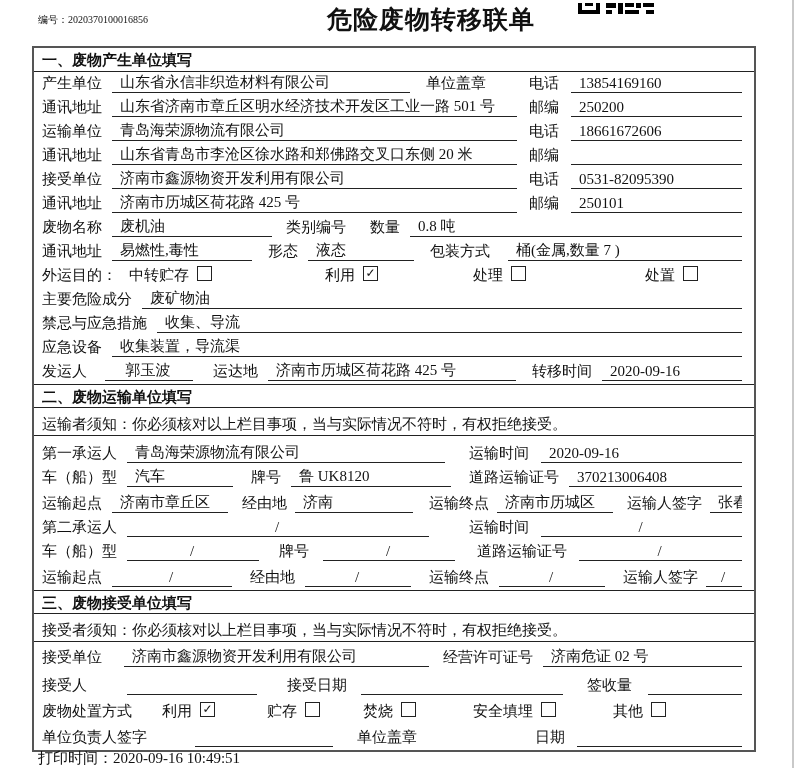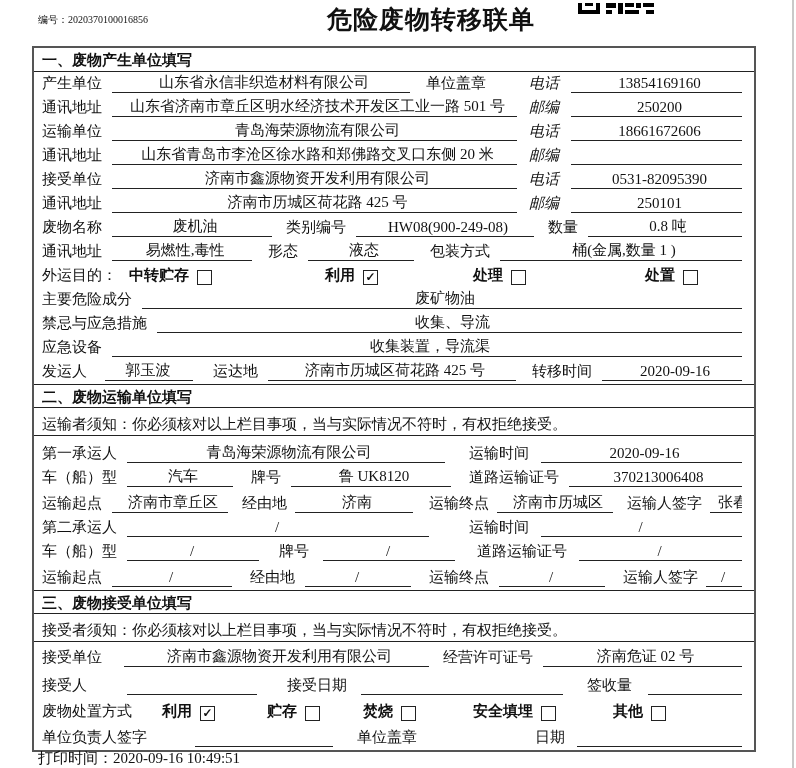--- a/index.html
+++ b/index.html
@@ -9,27 +9,27 @@
   .title{position:absolute;left:327px;top:3px;font-size:25px;font-weight:bold;letter-spacing:1px;white-space:nowrap;}
   .qr{position:absolute;left:578px;top:0;}
   .edge-line{position:absolute;left:792px;top:0;width:2px;height:768px;background:#c9c9c9;}
   .form{position:absolute;left:32px;top:46px;width:724px;border:2px solid #555;box-sizing:border-box;background:#fff;}
   .sech{font-weight:bold;font-size:15px;height:24px;box-sizing:border-box;padding:3px 8px 0;border-bottom:1px solid #222;}
   .bt{border-top:1px solid #222;}
   .notice{font-size:15px;height:28px;box-sizing:border-box;padding:7px 8px 0;border-bottom:1px solid #222;white-space:nowrap;}
   .row{display:flex;align-items:flex-end;height:24px;box-sizing:border-box;padding:0 12px 3px 8px;font-size:15px;}
   .h26{height:26px;}.h28{height:28px;}.h30{height:30px;}
   .lbl{white-space:nowrap;margin-right:10px;flex:0 0 auto;}
-  .u{border-bottom:1px solid #222;white-space:nowrap;overflow:hidden;padding:0 2px 0 8px;flex:0 0 auto;text-align:center;}
+  .u{border-bottom:1px solid #222;white-space:nowrap;overflow:hidden;padding:0 2px 0 8px;flex:0 0 auto;}
   .fill{flex:1 1 auto;}
   .ctr{text-align:center;padding-left:0;}
   .sp{flex:1 1 auto;}
   .rcol{display:flex;align-items:flex-end;width:213px;flex:0 0 auto;margin-left:12px;}
-  .rcol .lbl{margin-right:12px;font-style:italic;}
-  .opt{display:flex;align-items:flex-end;flex:0 0 auto;font-weight:bold;}
+  .rcol .lbl{margin-right:12px;}
+  .opt{display:flex;align-items:flex-start;flex:0 0 auto;}
   .cb{display:inline-block;width:13px;height:13px;border:1px solid #222;margin-left:8px;font-size:12px;line-height:13px;text-align:center;flex:0 0 auto;}
   .print{position:absolute;left:38px;top:749px;font-size:15px;white-space:nowrap;}
 </style>
 </head>
 <body>
 
 <div class="page">
 
   <div class="docnum">
     <span>编号：</span><span>2020370100016856</span>
@@ -113,32 +113,31 @@
       <span class="rcol">
           <span class="lbl">邮编</span>
           <span class="u fill">250101</span>
         </span>
     </div>
 
     <div class="row">
       <span class="lbl">废物名称</span>
       <span class="u" style="width:150px">废机油</span>
       <span class="lbl" style="margin:0 10px 0 14px">类别编号</span>
-      <span class="u" style="width:168px">HW08(900-249-08)</span>
       <span class="lbl" style="margin:0 10px 0 14px">数量</span>
       <span class="u fill">0.8 吨</span>
     </div>
 
     <div class="row">
       <span class="lbl">通讯地址</span>
       <span class="u" style="width:130px">易燃性,毒性</span>
       <span class="lbl" style="margin:0 10px 0 16px">形态</span>
       <span class="u" style="width:96px">液态</span>
-      <span class="lbl" style="margin:0 10px 0 16px">包装方式</span>
-      <span class="u fill">桶(金属,数量 1 )</span>
+      <span class="lbl" style="margin:0 18px 0 16px">包装方式</span>
+      <span class="u fill">桶(金属,数量 7 )</span>
     </div>
 
     <div class="row">
       <span class="lbl" style="margin-right:12px">外运目的：</span>
       <span class="opt" style="width:196px">
           <span>中转贮存</span>
           <span class="cb"></span>
         </span>
       <span class="opt" style="width:148px">
           <span>利用</span>

